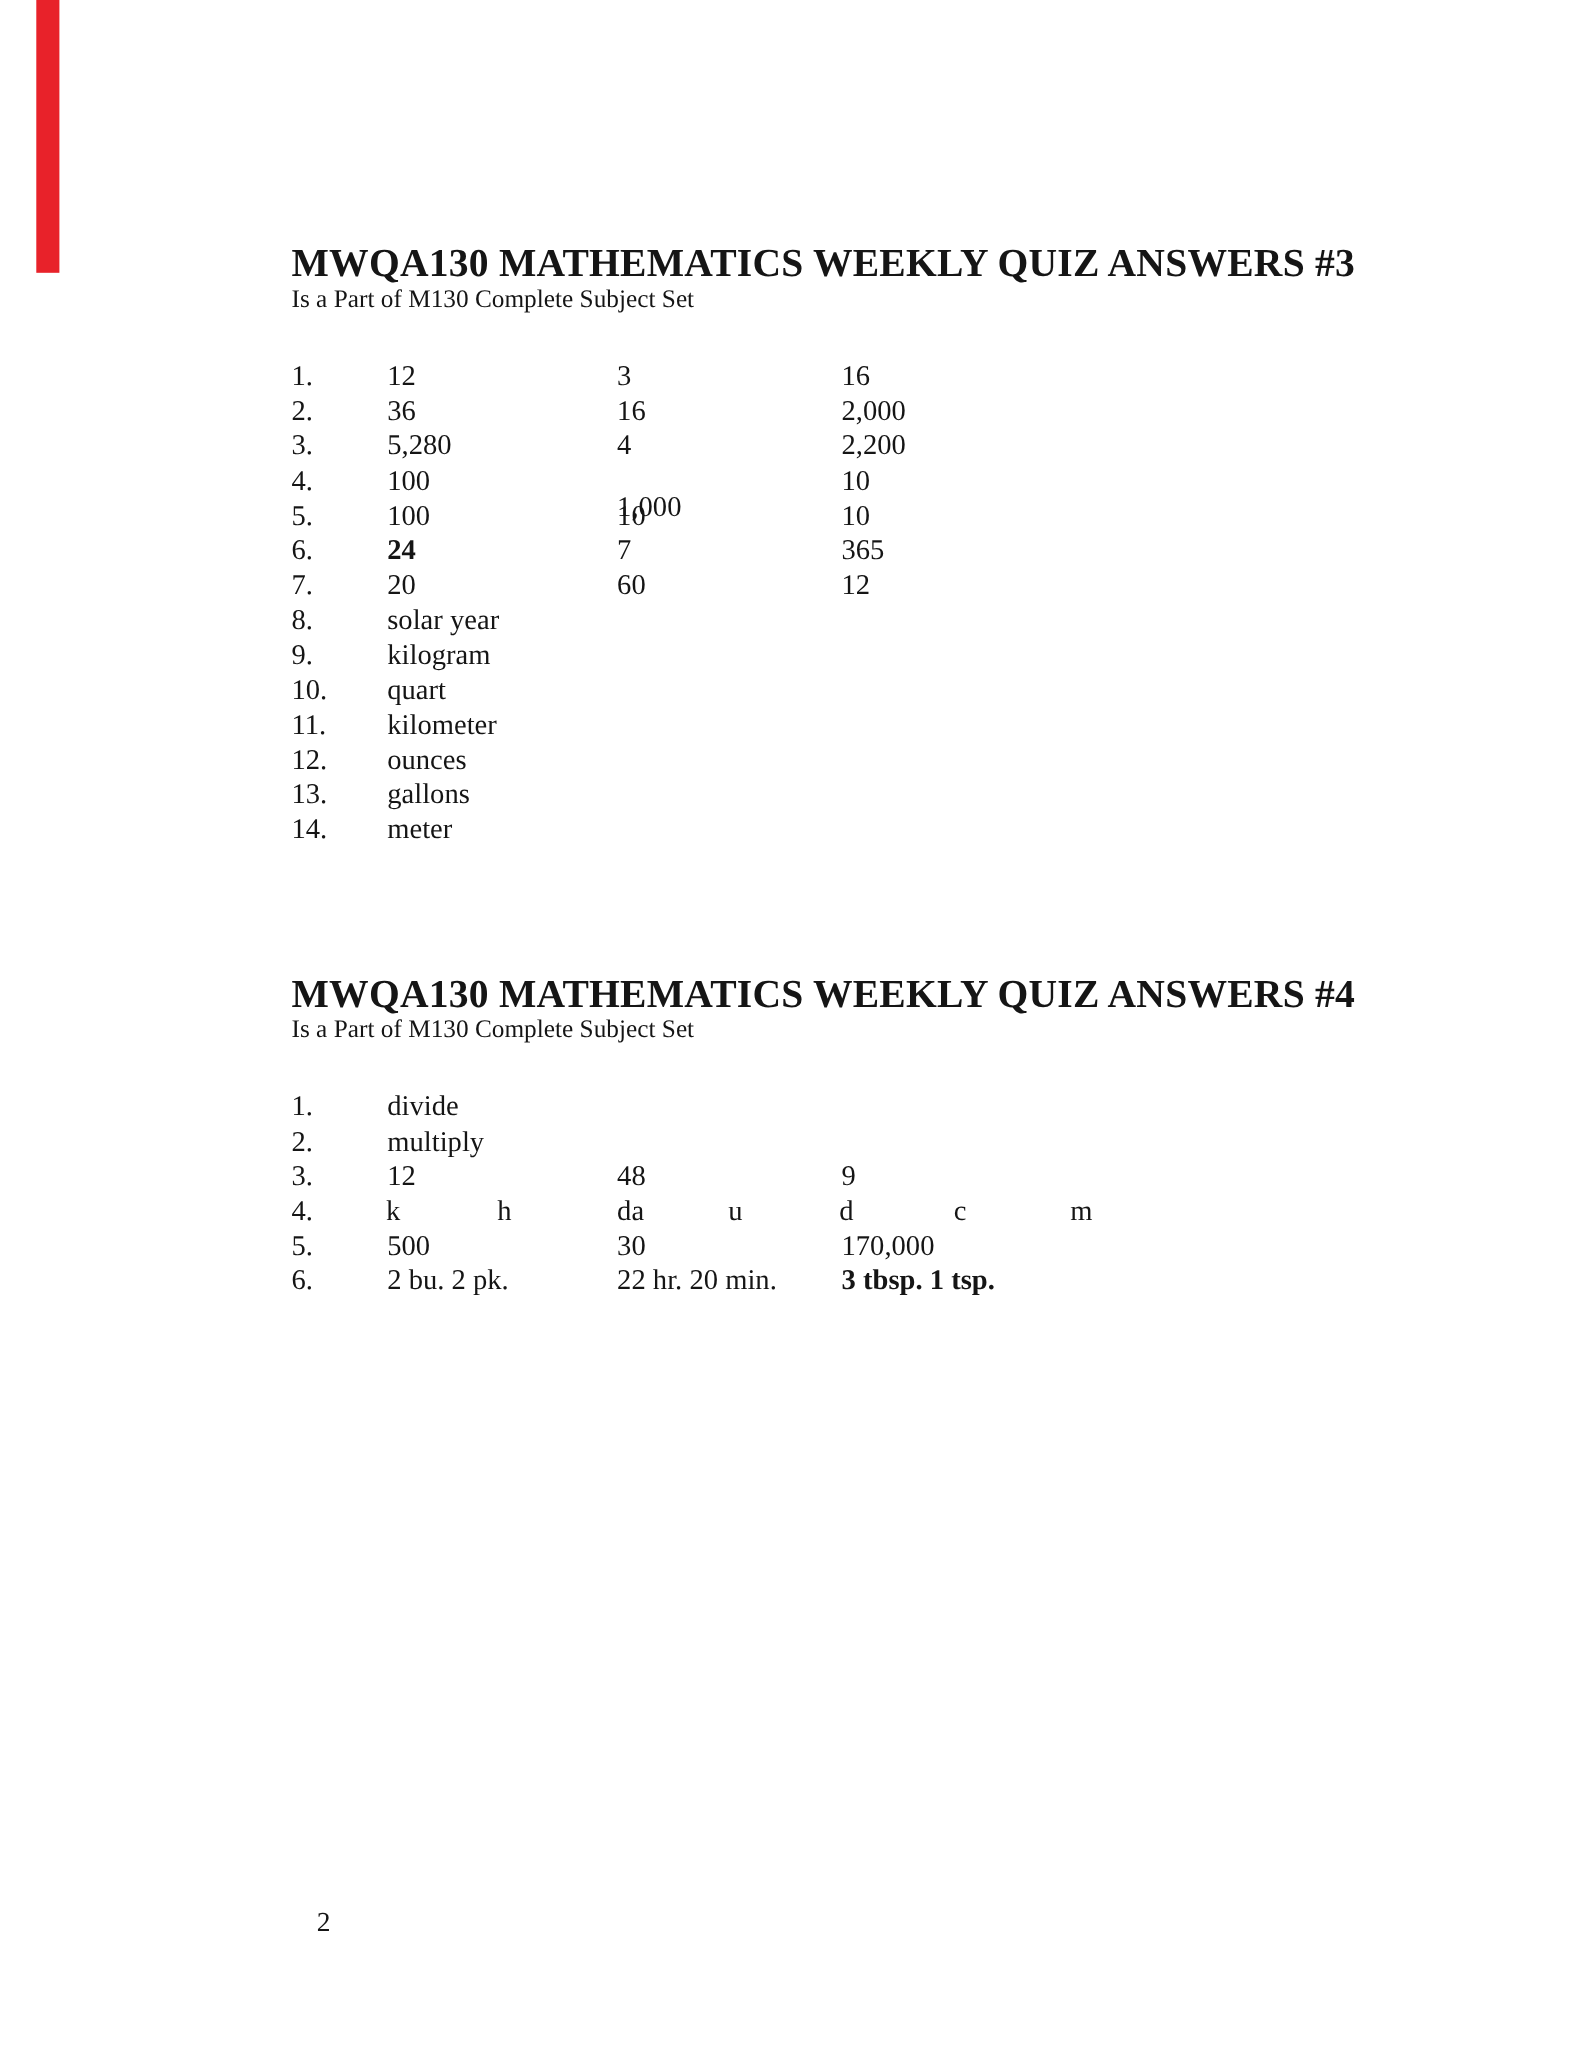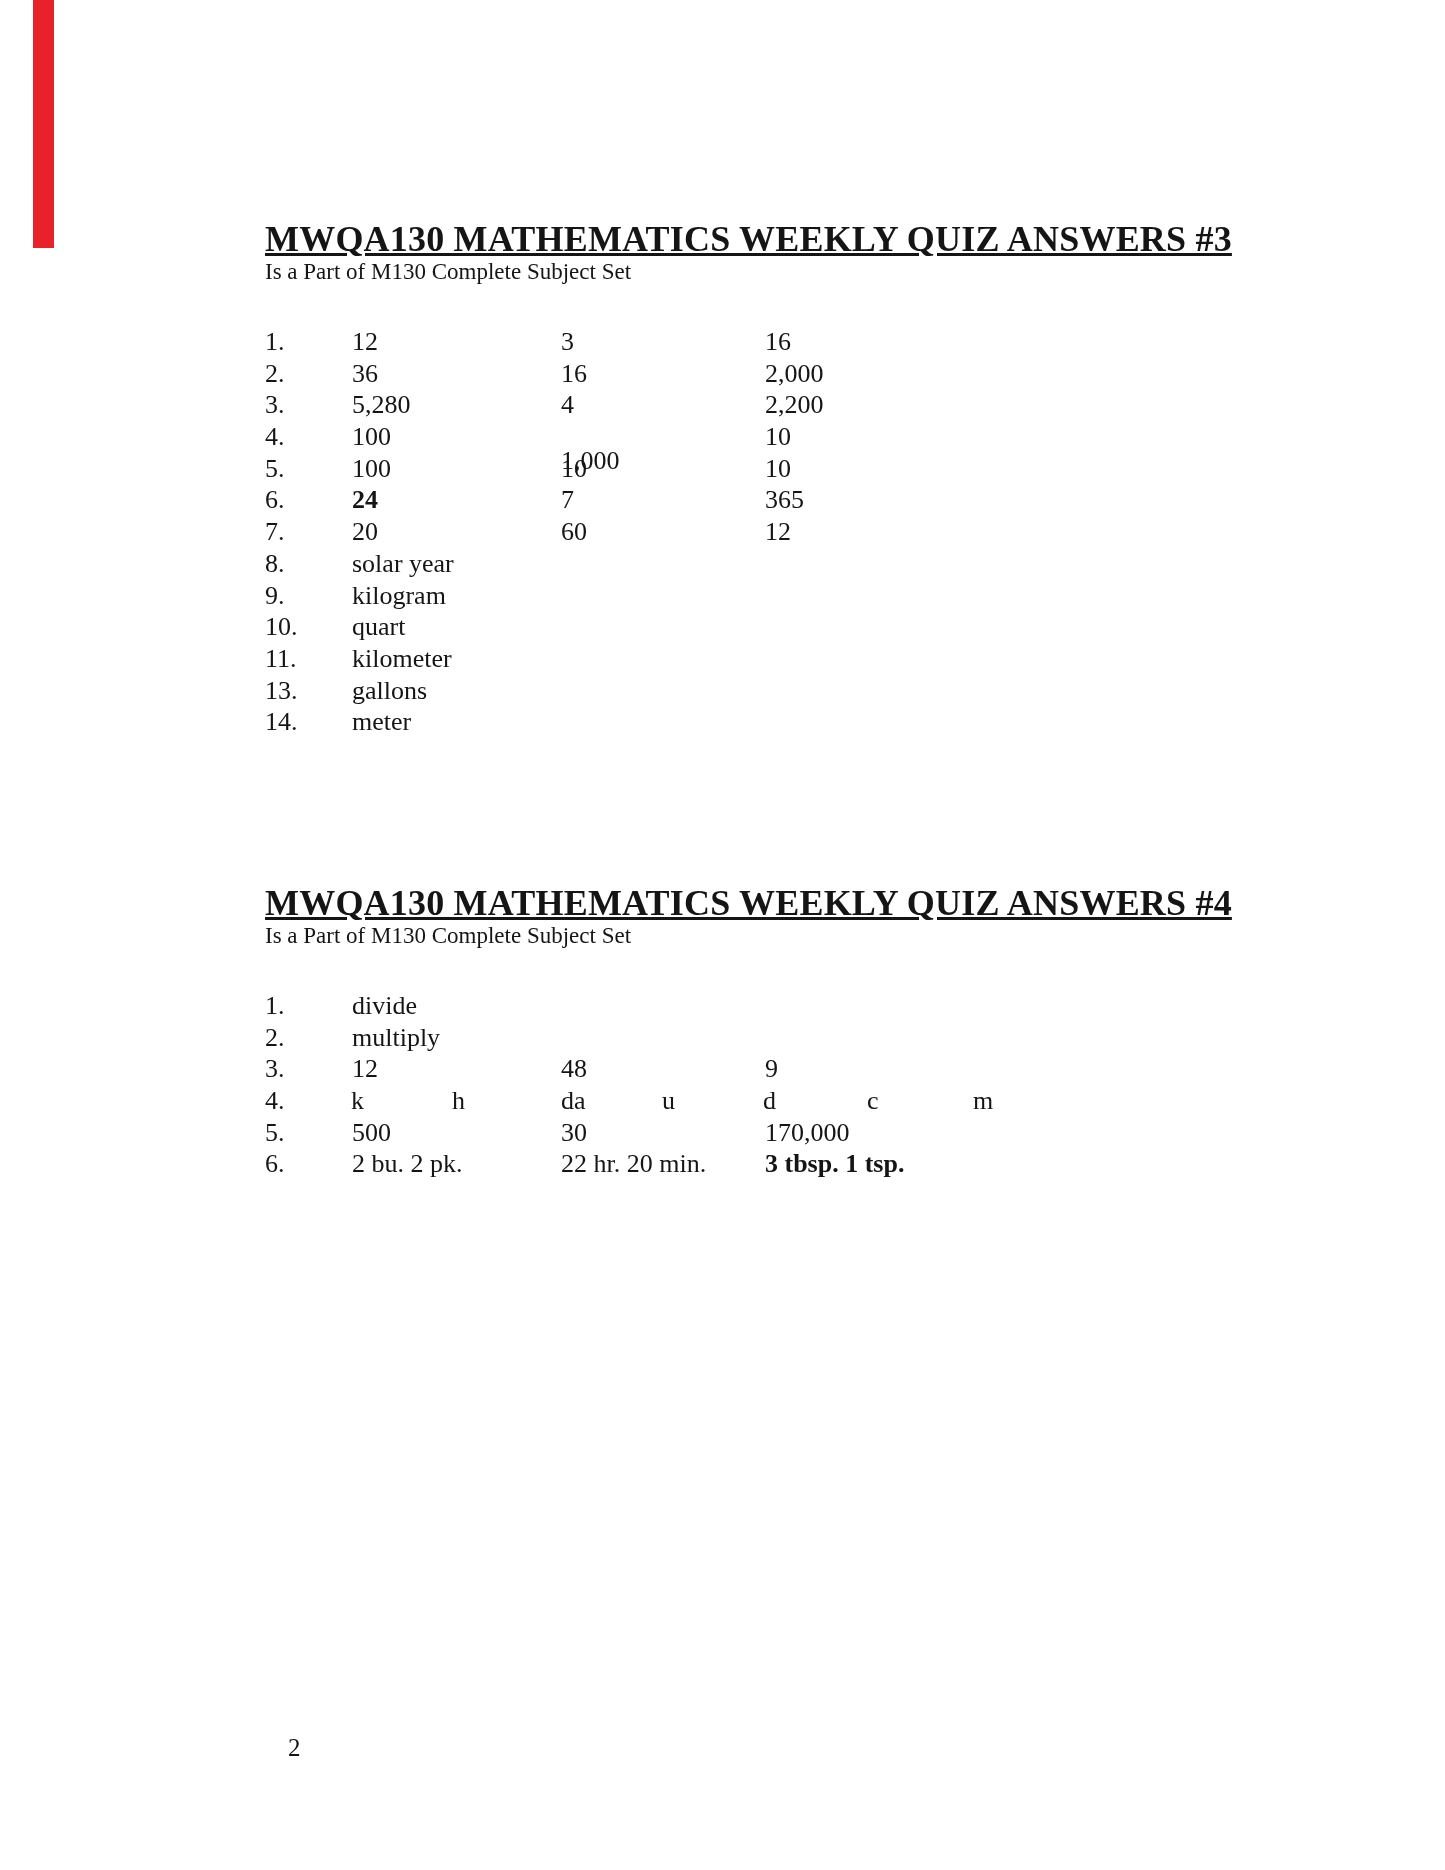--- a/index.html
+++ b/index.html
@@ -23,21 +23,20 @@
   }
   #section-0{top:220px;}
   #section-1{top:884px;}
   .quiz-title{
     font-size:36px;
     font-weight:bold;
     margin:0;
     letter-spacing:0.2px;
     line-height:38px;
     white-space:nowrap;
-    text-decoration:underline;
   }
   .quiz-subtitle{
     font-size:23px;
     margin:0;
     line-height:28px;
   }
   .rows{
     margin-top:40px;
   }
   .row{
@@ -117,20 +116,24 @@
       </div>
       <div class="row">
         <span class="num">10.</span>
         <span class="cell" style="left: 87px;">quart</span>
       </div>
       <div class="row">
         <span class="num">11.</span>
         <span class="cell" style="left: 87px;">kilometer</span>
       </div>
       <div class="row">
+        <span class="num">12.</span>
+        <span class="cell" style="left: 87px;">ounces</span>
+      </div>
+      <div class="row">
         <span class="num">13.</span>
         <span class="cell" style="left: 87px;">gallons</span>
       </div>
       <div class="row">
         <span class="num">14.</span>
         <span class="cell" style="left: 87px;">meter</span>
       </div>
     </div>
 </section>
 

